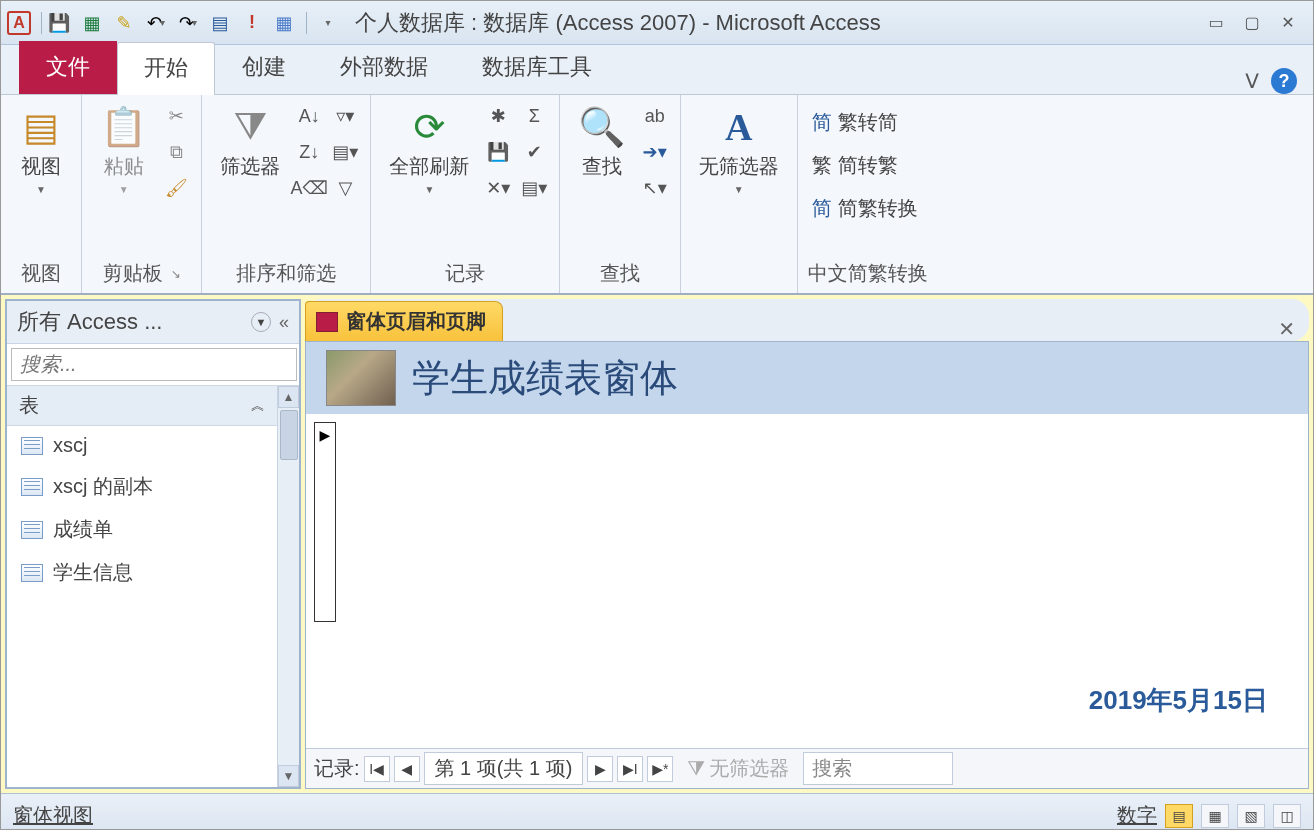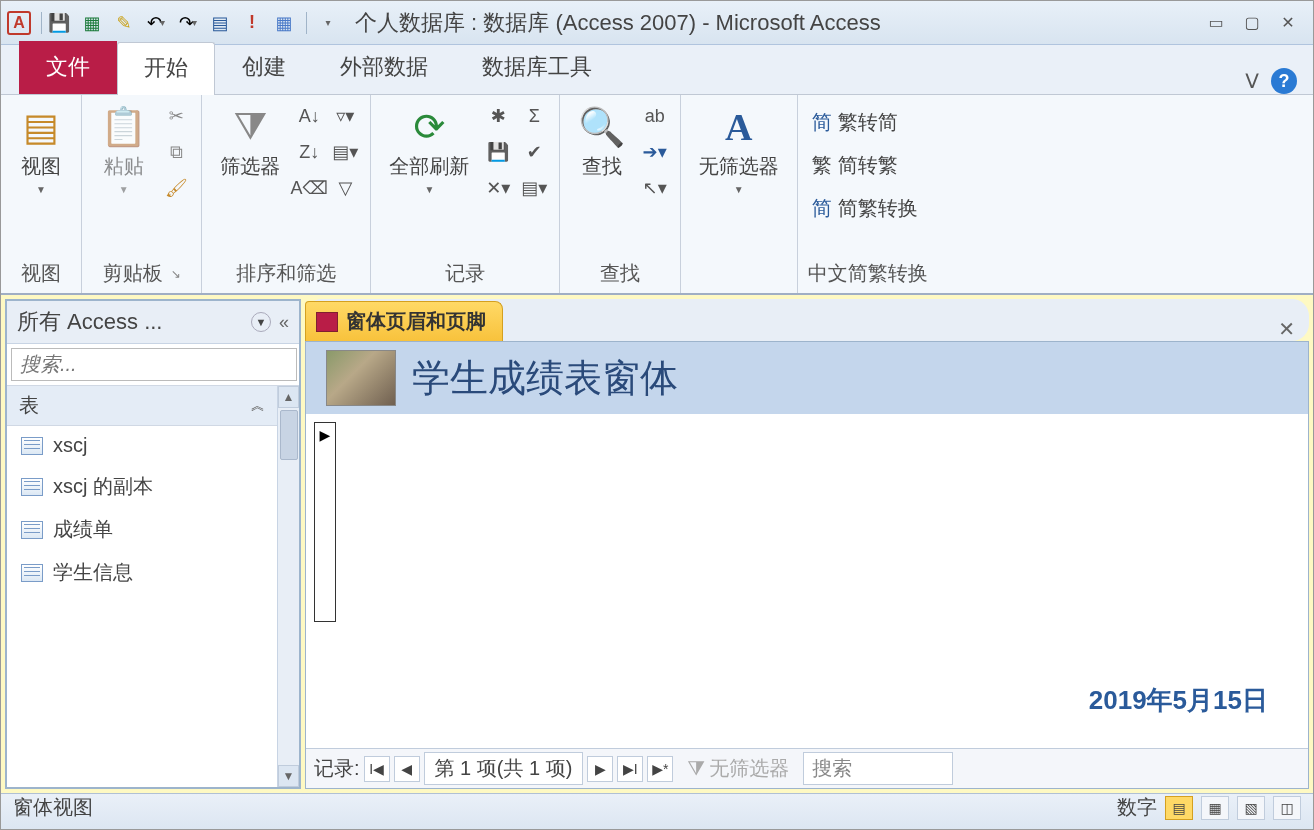--- a/index.html
+++ b/index.html
@@ -73,21 +73,21 @@
 .record-marker::before { content: "▶"; font-size: 14px; color: #000; }
 .form-date { position: absolute; right: 40px; bottom: 30px; font-size: 26px; color: #2a5a9a; font-weight: bold; }
 
 .recnav { height: 40px; border-top: 1px solid #c0ccdc; display: flex; align-items: center; padding: 8px 8px; gap: 4px; background: #f4f6fa; font-size: 20px; color: #444; }
 .recnav-btn { width: 26px; height: 26px; display: flex; align-items: center; justify-content: center; border: 1px solid #c0ccdc; background: #fff; cursor: pointer; font-size: 14px; }
 .recnav-text { padding: 2px 10px; border: 1px solid #c0ccdc; background: #fff; }
 .recnav-filter { color: #aaa; padding: 0 10px; display: flex; align-items: center; gap: 4px; }
 .recnav-search { border: 1px solid #c0ccdc; padding: 2px 8px; width: 150px; background: #fff; color: #888; }
 
 
-.statusbar { height: 36px; background: linear-gradient(#eaf0f8,#dce6f2); border-top: 1px solid #b0c0d4; display: flex; align-items: flex-start; padding: 0 12px; font-size: 20px; color: #444; }
+.statusbar { height: 36px; background: linear-gradient(#eaf0f8,#dce6f2); border-top: 1px solid #b0c0d4; display: flex; align-items: flex-end; padding: 0 12px; font-size: 20px; color: #444; text-decoration: underline; }
 .status-right { margin-left: auto; display: flex; align-items: center; gap: 8px; }
 .view-btn { width: 28px; height: 24px; border: 1px solid #c0ccdc; background: #f4f6fa; display: flex; align-items: center; justify-content: center; font-size: 14px; cursor: pointer; }
 .view-btn.active { background: #ffd966; border-color: #d4a020; }
 
 
 .i-save { color: #2a5a9a; }
 .i-excel { color: #1a7a3a; }
 .i-scissors { color: #888; }
 .i-copy { color: #888; }
 .i-brush { color: #c68a2a; }

